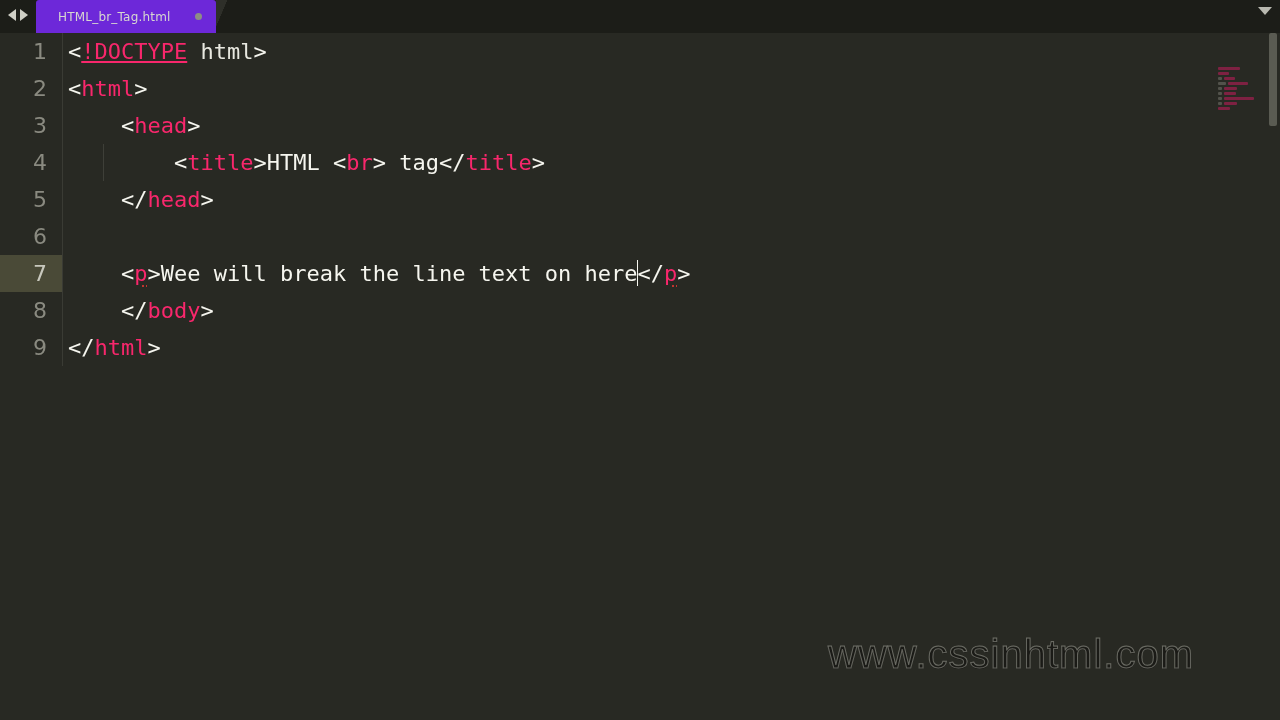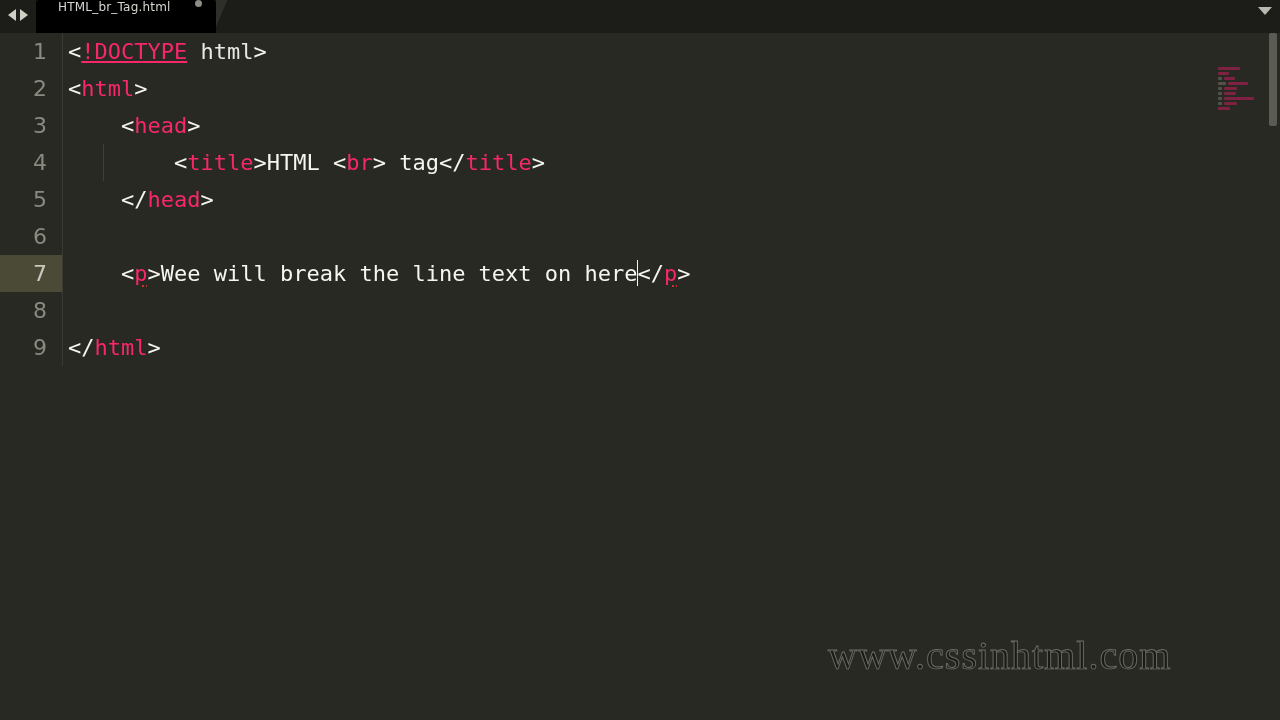--- a/index.html
+++ b/index.html
@@ -42,22 +42,22 @@
     border-bottom: 6px solid transparent;
     display: block;
   }
   .arrow-left  { border-right: 8px solid #cfcfc6; }
   .arrow-right { border-left: 8px solid #cfcfc6; }
 
   .tab {
     position: relative;
     height: 33px;
     display: flex;
-    align-items: flex-start;
-    background: #000000;
+    align-items: center;
+    background: #6d28d9;
     padding: 0 14px 0 22px;
     box-sizing: border-box;
     border-top-left-radius: 3px;
     border-top-right-radius: 3px;
     min-width: 160px;
   }
   .tab::after {
     content: "";
     position: absolute;
     right: -14px; bottom: 0;
@@ -213,21 +213,21 @@
     height: 93px;
     background: #5a5b52;
     border-radius: 2px;
   }
 
   
   .watermark {
     position: absolute;
     left: 828px;
     top: 632px;
-    font-family: Liberation Serif, serif;
+    font-family: Liberation Sans, sans-serif;
     font-size: 40px;
     letter-spacing: 1px;
     color: rgba(0,0,0,0);
     -webkit-text-stroke: 1px rgba(215,215,205,0.38);
     text-shadow: 0 1px 0 rgba(0,0,0,0.35);
     user-select: none;
     white-space: nowrap;
   }
 </style>
 </head>
@@ -247,21 +247,21 @@
 
 <div class="editor">
   <div class="code-area" id="code-area">
       <div class="line"><div class="gutter"></div><div class="gutter-sep"></div><span class="lineno">1</span><span class="code"><span class="punc">&lt;</span><span class="doctype">!DOCTYPE</span><span class="punc"> </span><span class="plainname">html</span><span class="punc">&gt;</span></span></div>
       <div class="line"><div class="gutter"></div><div class="gutter-sep"></div><span class="lineno">2</span><span class="code"><span class="punc">&lt;</span><span class="tag">html</span><span class="punc">&gt;</span></span></div>
       <div class="line"><div class="gutter"></div><div class="gutter-sep"></div><span class="lineno">3</span><span class="code"><span class="punc">    </span><span class="punc">&lt;</span><span class="tag">head</span><span class="punc">&gt;</span></span></div>
       <div class="line"><div class="gutter"></div><div class="gutter-sep"></div><span class="lineno">4</span><div class="indent-guide" style="left: 103px;"></div><span class="code"><span class="punc">        </span><span class="punc">&lt;</span><span class="tag">title</span><span class="punc">&gt;</span><span class="txt">HTML </span><span class="punc">&lt;</span><span class="tag">br</span><span class="punc">&gt;</span><span class="txt"> tag</span><span class="punc">&lt;/</span><span class="tag">title</span><span class="punc">&gt;</span></span></div>
       <div class="line"><div class="gutter"></div><div class="gutter-sep"></div><span class="lineno">5</span><span class="code"><span class="punc">    </span><span class="punc">&lt;/</span><span class="tag">head</span><span class="punc">&gt;</span></span></div>
       <div class="line"><div class="gutter"></div><div class="gutter-sep"></div><span class="lineno">6</span></div>
       <div class="line active"><div class="gutter"></div><div class="gutter-sep"></div><span class="lineno">7</span><span class="code"><span class="punc">    </span><span class="punc">&lt;</span><span class="tag err">p</span><span class="punc">&gt;</span><span class="txt">Wee will break the line text on here</span><span class="caret"></span><span class="punc">&lt;/</span><span class="tag err">p</span><span class="punc">&gt;</span></span></div>
-      <div class="line"><div class="gutter"></div><div class="gutter-sep"></div><span class="lineno">8</span></div>
+      <div class="line"><div class="gutter"></div><div class="gutter-sep"></div><span class="lineno">8</span><span class="code"><span class="punc">    </span><span class="punc">&lt;/</span><span class="tag">body</span><span class="punc">&gt;</span></span></div>
       <div class="line"><div class="gutter"></div><div class="gutter-sep"></div><span class="lineno">9</span><span class="code"><span class="punc">&lt;/</span><span class="tag">html</span><span class="punc">&gt;</span></span></div>
     </div>
 
   <div class="minimap" id="minimap">
       <div class="mini-line">
         <span class="mini-seg" style="width: 22px; background: rgb(142, 32, 72);"></span>
       </div>
       <div class="mini-line">
         <span class="mini-seg" style="width: 11px; background: rgb(142, 32, 72);"></span>
       </div>

